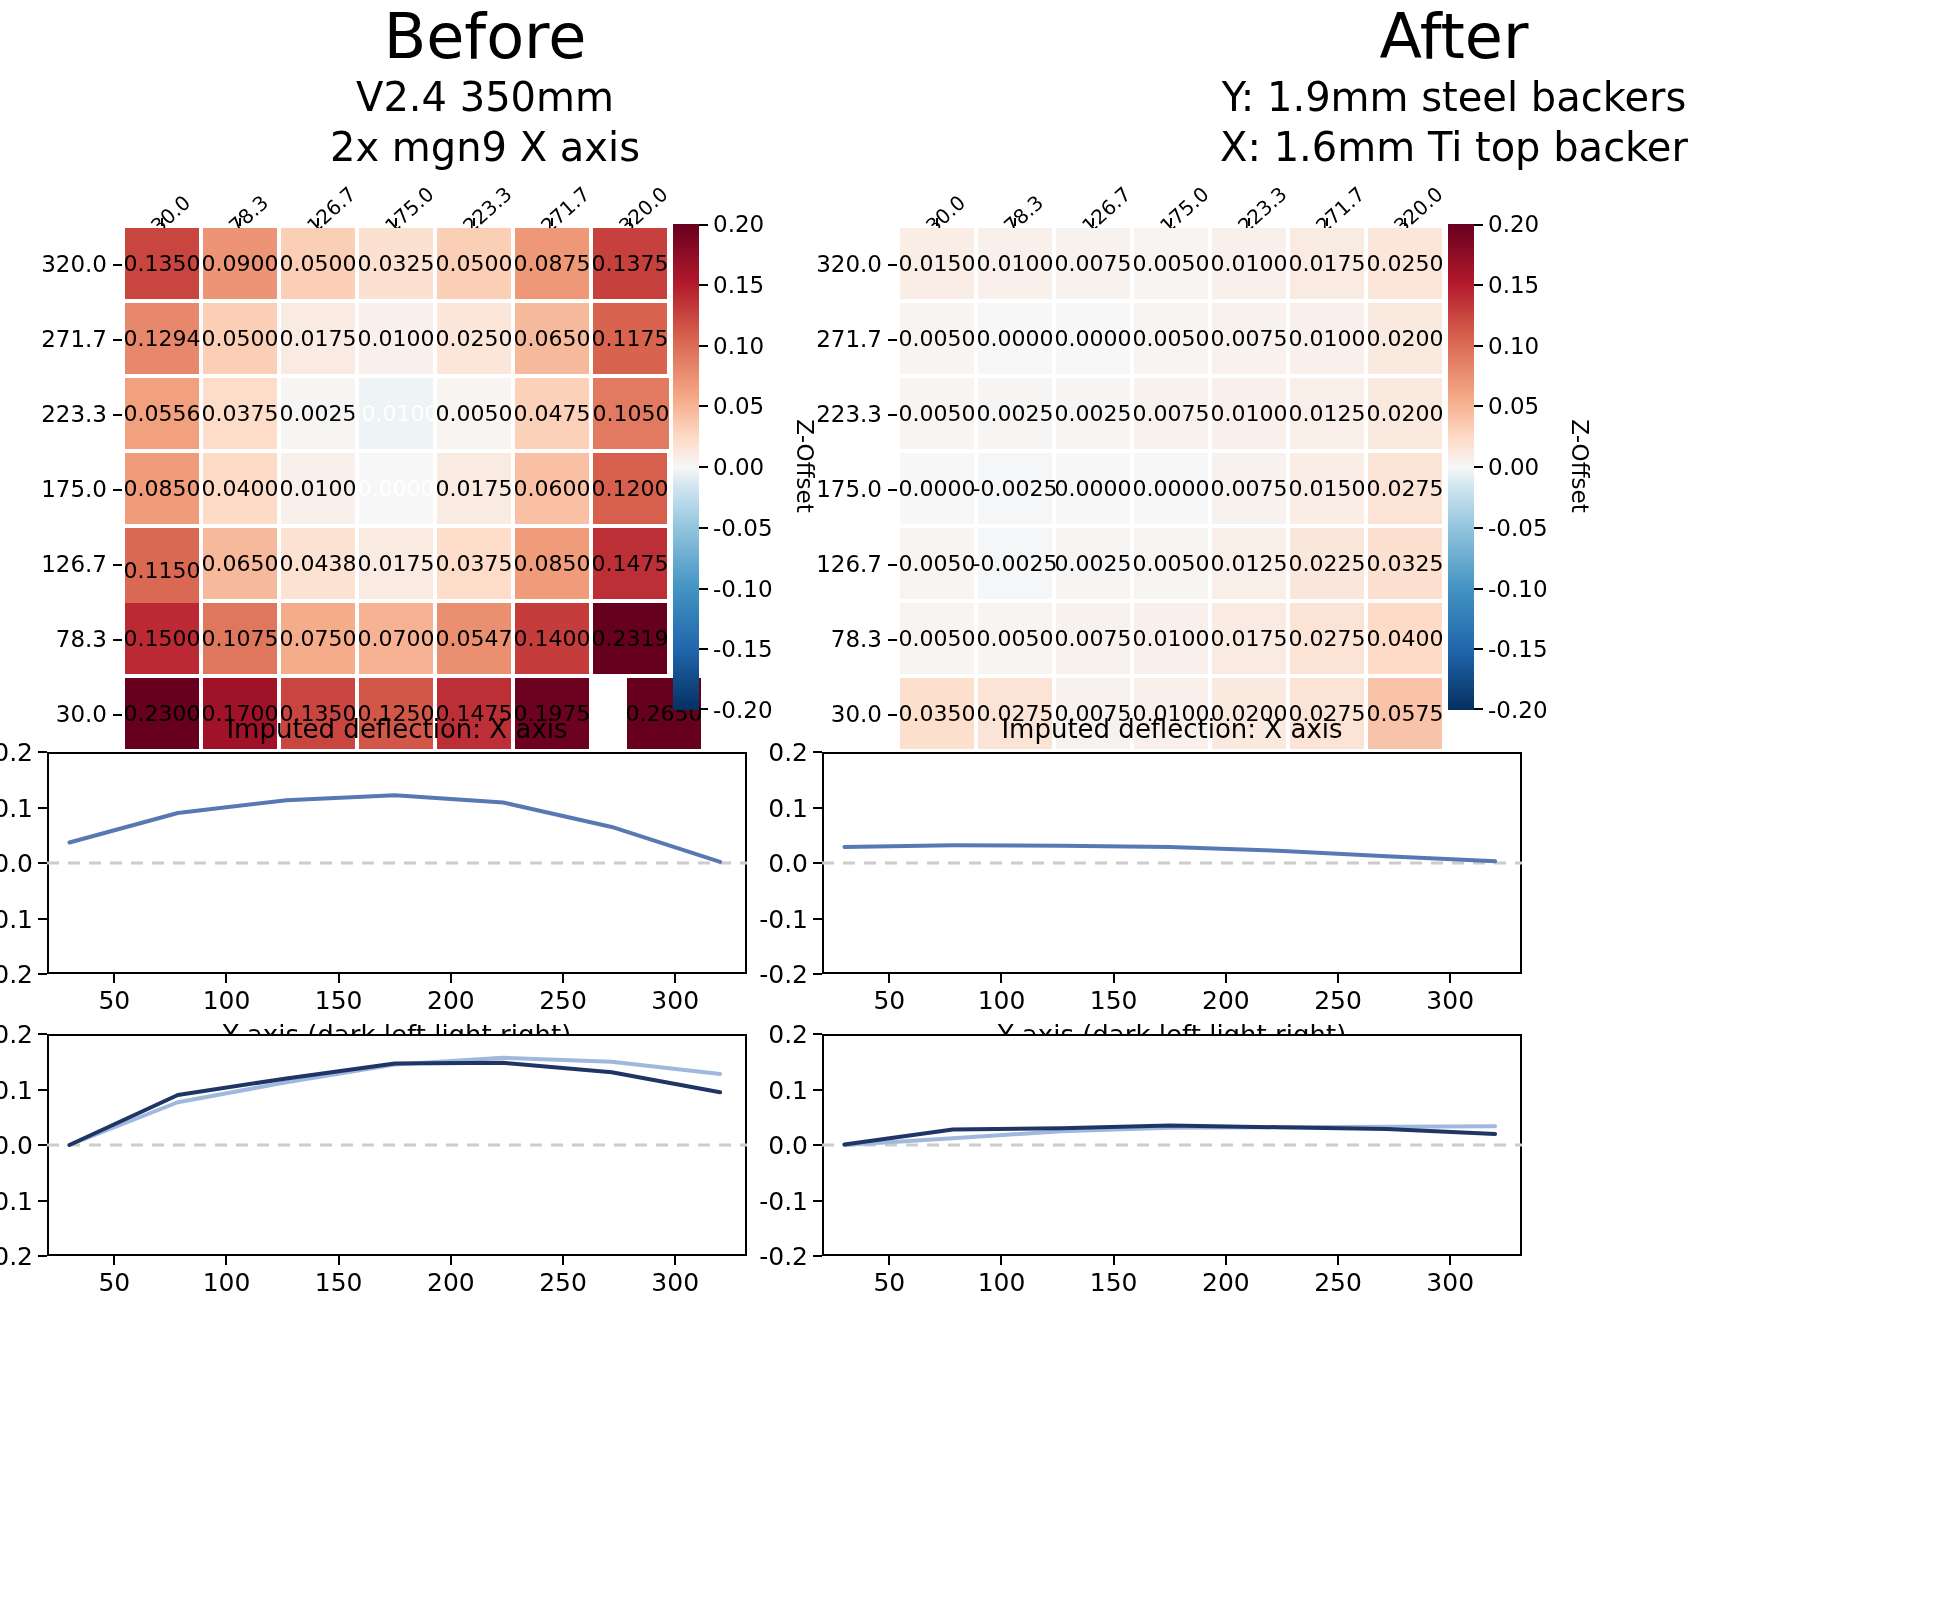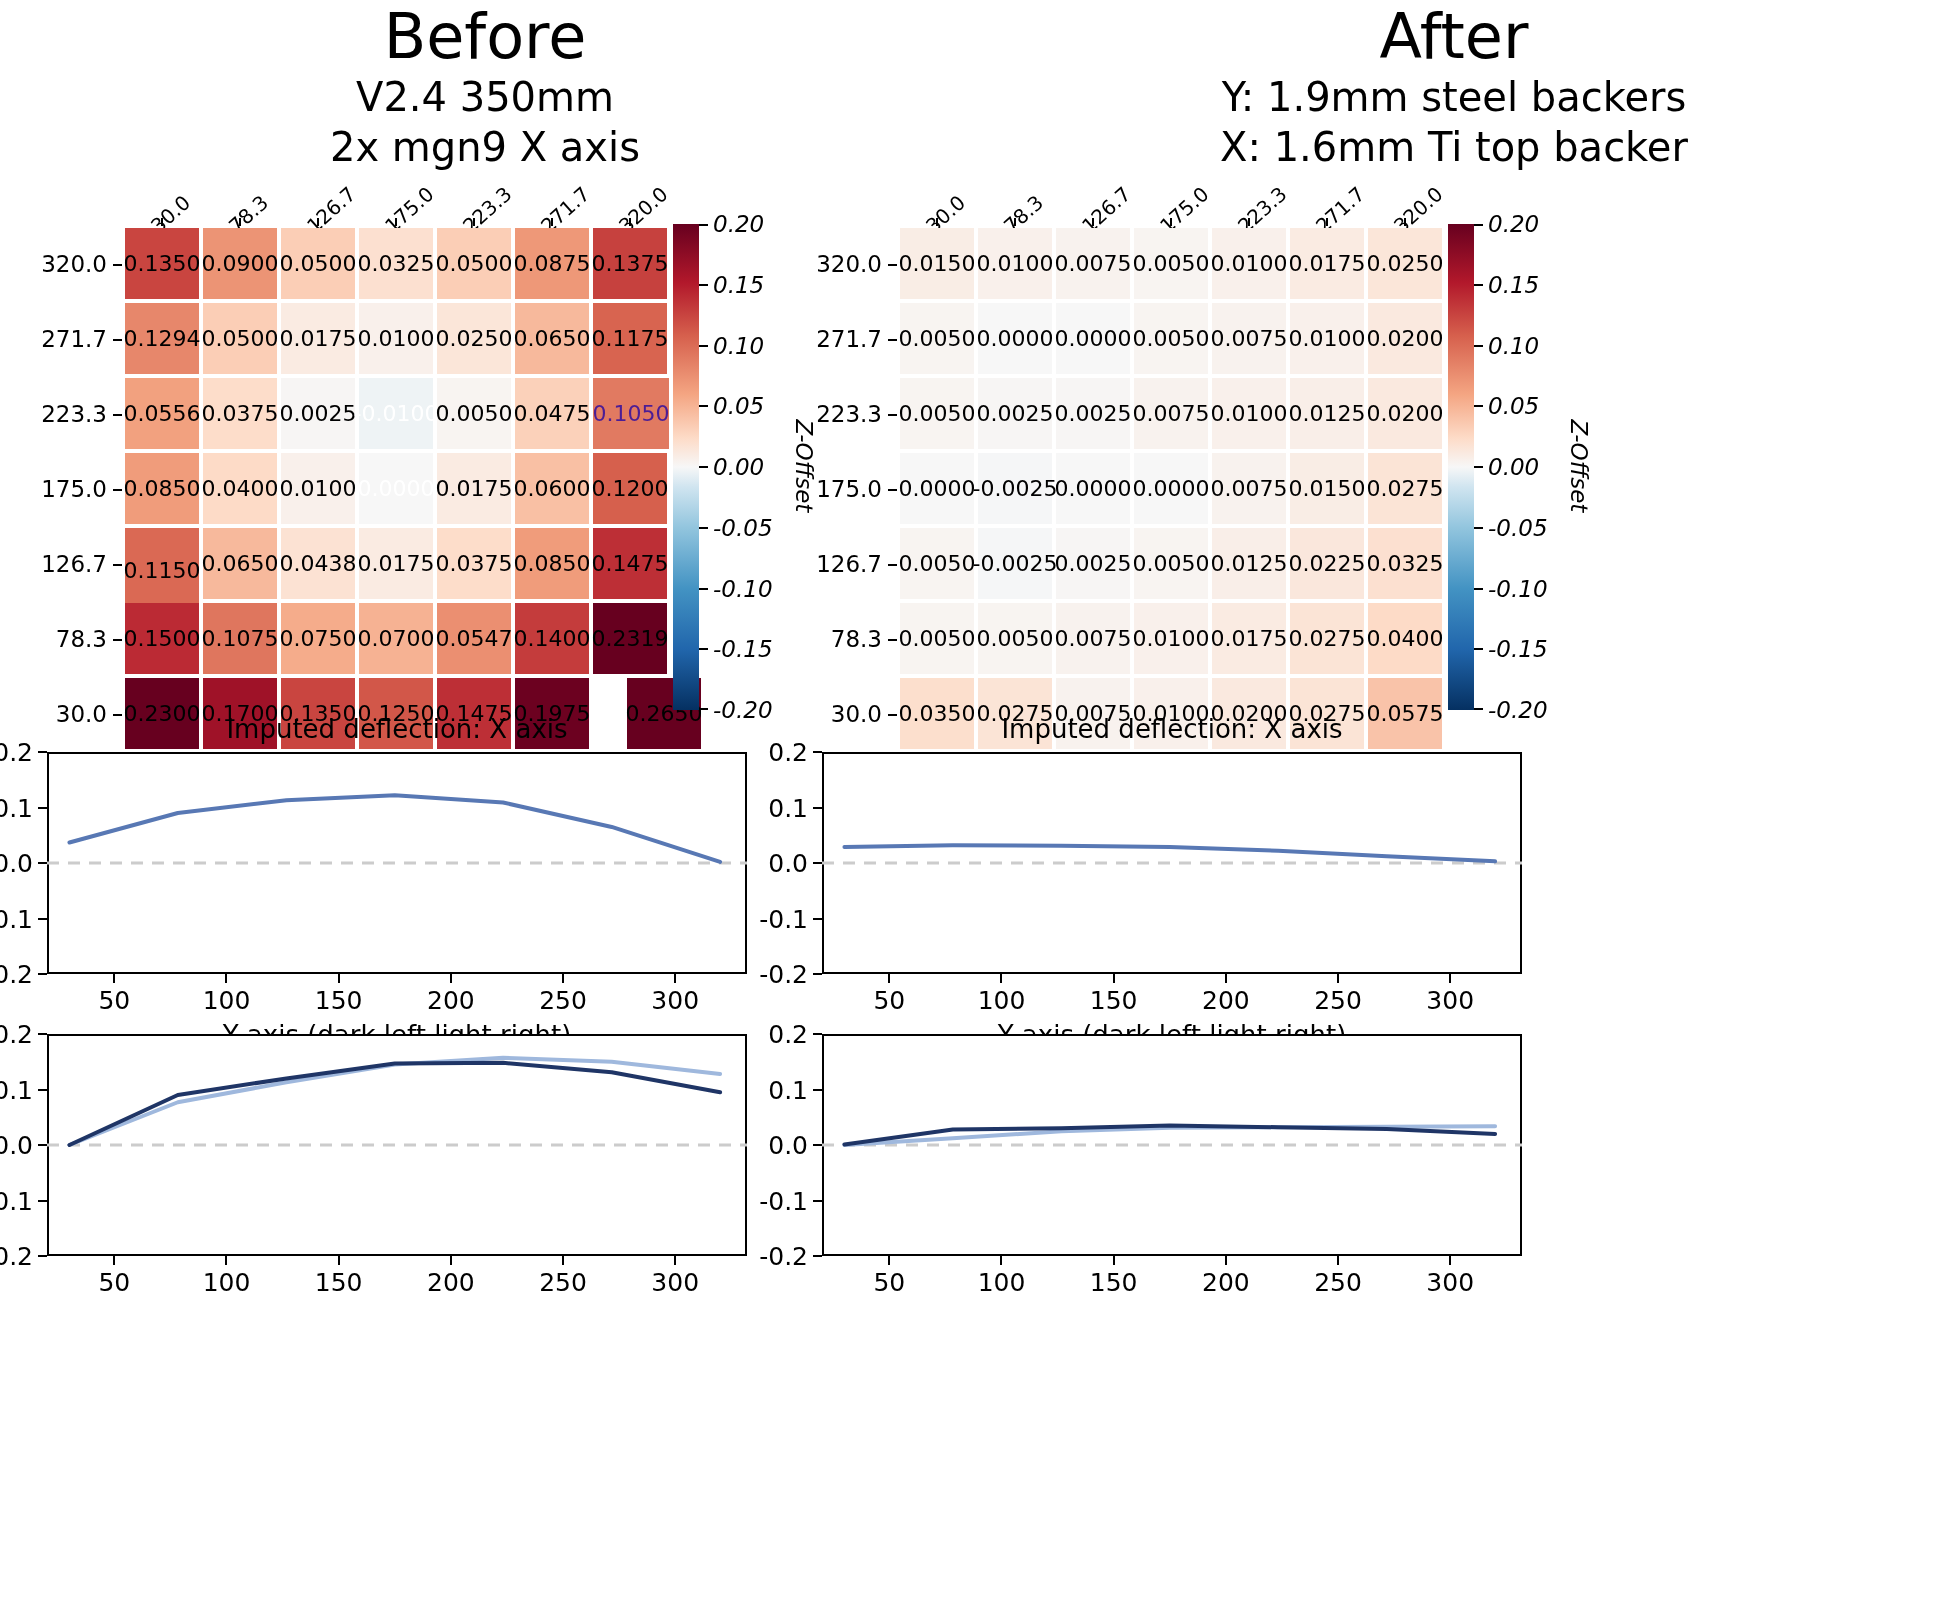--- a/index.html
+++ b/index.html
@@ -19,21 +19,21 @@
      font-size:20px;transform-origin:left bottom;
      transform:rotate(-42deg);
   }
   .hm-tickmark{position:absolute;width:2px;height:8px;background:#000;}
   .hm-cell{display:flex;align-items:center;justify-content:center;
            font-size:22px;line-height:22px;}
   .hm-rowlab{position:absolute;text-align:right;font-size:23px;white-space:nowrap;}
   .hm-rowdash{position:absolute;width:9px;height:2px;background:#000;}
 
   
-  .cb-outer{position:absolute;font-style:italic;}
+  .cb-outer{position:absolute;}
   .cb-bar{position:absolute;left:0;top:0;width:26px;height:100%;
           background:linear-gradient(to top,
             #053061 0%, #2166ac 12.5%, #4393c3 25%, #92c5de 37.5%,
             #d1e5f0 46%, #f7f7f7 50%, #fddbc7 56%, #f4a582 65%,
             #d6604d 77%, #b2182b 88%, #67001f 100%);}
   .cb-tick{position:absolute;left:26px;width:9px;height:2px;background:#000;}
   .cb-ticklab{position:absolute;left:40px;font-size:23px;white-space:nowrap;
               transform:translateY(-50%);}
   .cb-title{position:absolute;font-size:23px;white-space:nowrap;
             transform-origin:center center;transform:rotate(90deg);}
@@ -110,21 +110,21 @@
         <div class="hm-cell" style="position: absolute; left: 515px; top: 143px; width: 74px; height: 71px; background: rgb(247, 185, 156); color: rgb(0, 0, 0);">0.0650</div>
         <div class="hm-cell" style="position: absolute; left: 593px; top: 143px; width: 74px; height: 71px; background: rgb(216, 100, 80); color: rgb(0, 0, 0);">0.1175</div>
         <div class="hm-rowlab" style="left: 25px; top: 240.5px; width: 82px;">223.3</div>
         <div class="hm-rowdash" style="left: 113px; top: 253.5px;"></div>
         <div class="hm-cell" style="position: absolute; left: 125px; top: 218px; width: 74px; height: 71px; background: rgb(242, 161, 127); color: rgb(0, 0, 0);">0.0556</div>
         <div class="hm-cell" style="position: absolute; left: 203px; top: 218px; width: 74px; height: 71px; background: rgb(253, 221, 202); color: rgb(0, 0, 0);">0.0375</div>
         <div class="hm-cell" style="position: absolute; left: 281px; top: 218px; width: 74px; height: 71px; background: rgb(247, 245, 244); color: rgb(0, 0, 0);">0.0025</div>
         <div class="hm-cell" style="position: absolute; left: 359px; top: 218px; width: 74px; height: 71px; background: rgb(238, 243, 245); color: rgb(255, 255, 255);">-0.0100</div>
         <div class="hm-cell" style="position: absolute; left: 437px; top: 218px; width: 74px; height: 71px; background: rgb(248, 244, 241); color: rgb(0, 0, 0);">0.0050</div>
         <div class="hm-cell" style="position: absolute; left: 515px; top: 218px; width: 74px; height: 71px; background: rgb(251, 209, 186); color: rgb(0, 0, 0);">0.0475</div>
-        <div class="hm-cell" style="position: absolute; left: 593px; top: 218px; width: 76px; height: 71px; background: rgb(225, 122, 97); color: #4c1d95;">0.1050</div>
+        <div class="hm-cell" style="position: absolute; left: 593px; top: 218px; width: 76px; height: 71px; background: rgb(225, 122, 97); color: #000000;">0.1050</div>
         <div class="hm-rowlab" style="left: 25px; top: 315.5px; width: 82px;">175.0</div>
         <div class="hm-rowdash" style="left: 113px; top: 328.5px;"></div>
         <div class="hm-cell" style="position: absolute; left: 125px; top: 293px; width: 74px; height: 71px; background: rgb(240, 156, 123); color: rgb(0, 0, 0);">0.0850</div>
         <div class="hm-cell" style="position: absolute; left: 203px; top: 293px; width: 74px; height: 71px; background: rgb(253, 219, 199); color: rgb(0, 0, 0);">0.0400</div>
         <div class="hm-cell" style="position: absolute; left: 281px; top: 293px; width: 74px; height: 71px; background: rgb(249, 240, 235); color: rgb(0, 0, 0);">0.0100</div>
         <div class="hm-cell" style="position: absolute; left: 359px; top: 293px; width: 74px; height: 71px; background: rgb(247, 247, 247); color: rgb(255, 255, 255);">0.0000</div>
         <div class="hm-cell" style="position: absolute; left: 437px; top: 293px; width: 74px; height: 71px; background: rgb(250, 235, 226); color: rgb(0, 0, 0);">0.0175</div>
         <div class="hm-cell" style="position: absolute; left: 515px; top: 293px; width: 74px; height: 71px; background: rgb(249, 192, 164); color: rgb(0, 0, 0);">0.0600</div>
         <div class="hm-cell" style="position: absolute; left: 593px; top: 293px; width: 74px; height: 71px; background: rgb(214, 96, 77); color: rgb(0, 0, 0);">0.1200</div>
         <div class="hm-rowlab" style="left: 25px; top: 390.5px; width: 82px;">126.7</div>

